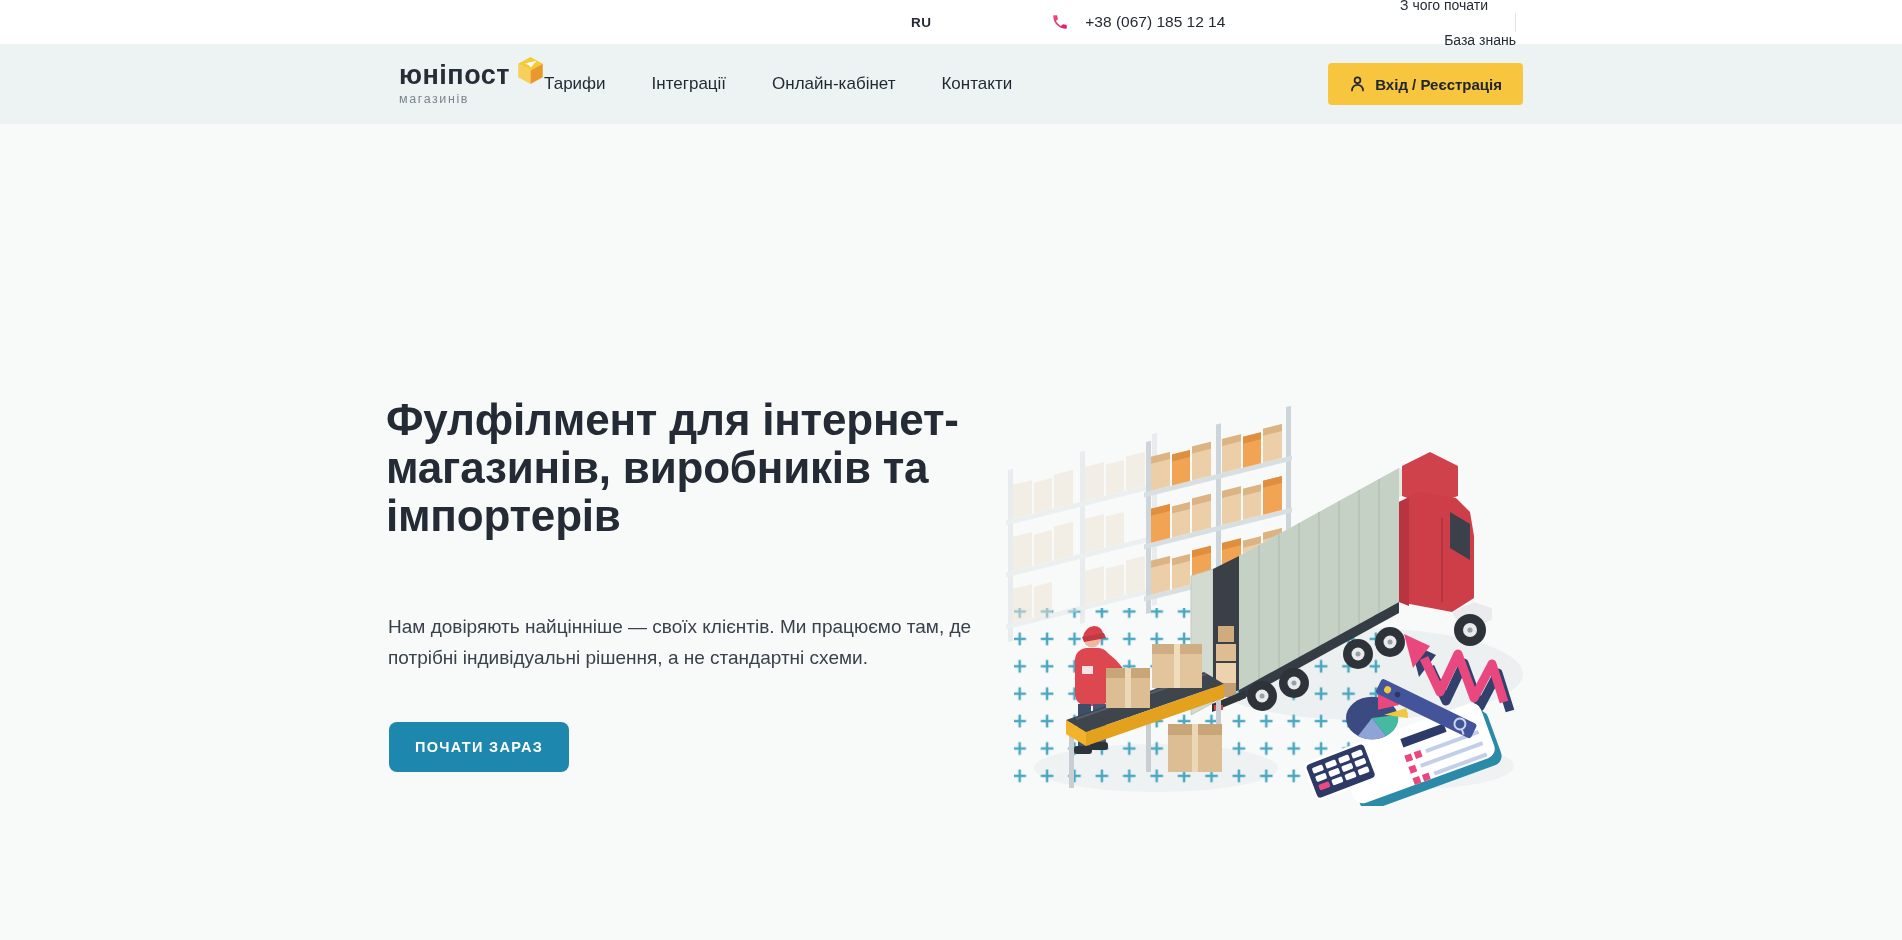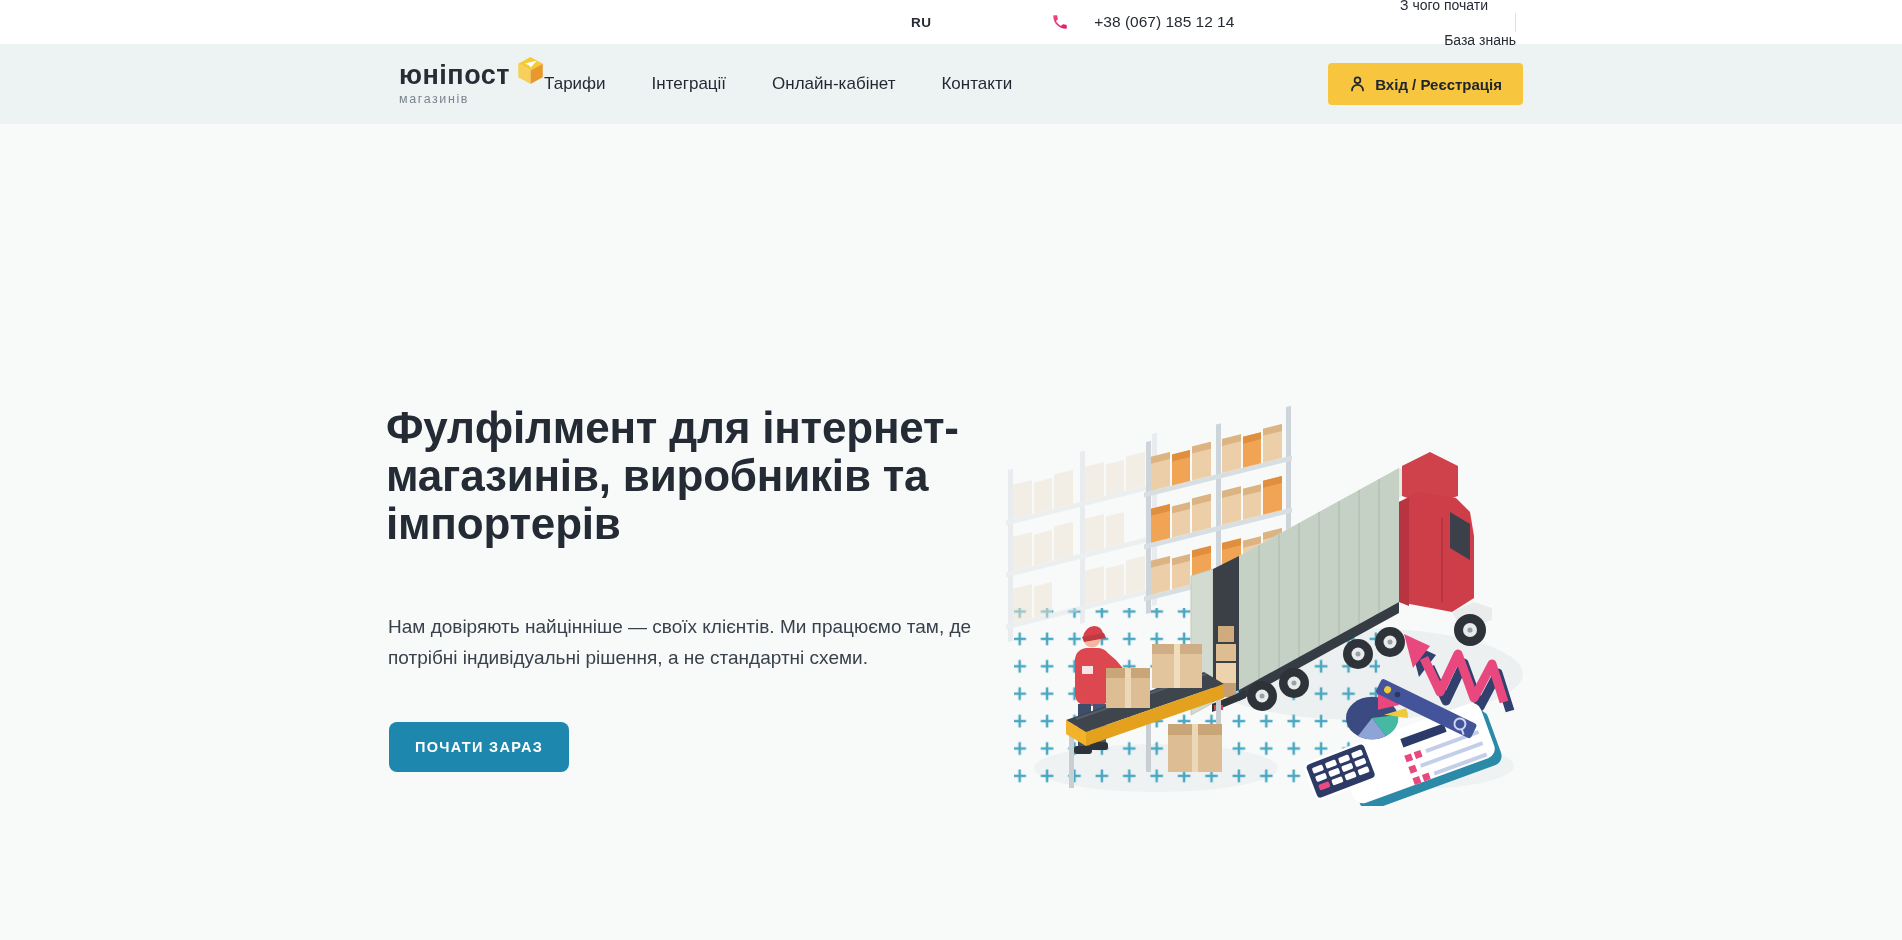--- a/index.html
+++ b/index.html
@@ -6,21 +6,21 @@
   html,body { margin:0; padding:0; }
   body {
     width:1902px; height:940px; background:#ffffff;
     font-family:"Liberation Sans", sans-serif; color:#232a33; overflow:hidden;
   }
   .inner { width:1130px; margin:0 auto; height:100%; display:flex; align-items:center; }
 
   
   .topbar { height:44px; background:#ffffff; }
   .lang { margin-left:489px; font-size:13.5px; font-weight:bold; letter-spacing:.4px; color:#252b34; cursor:pointer;padding-left:36px; }
-  .phone-wrap { margin-left:120px; display:flex; align-items:center; gap:25px; cursor:pointer; }
+  .phone-wrap { margin-left:120px; display:flex; align-items:center; gap:16px; cursor:pointer; }
   .phone-wrap .num { font-size:15.5px; color:#252b34; }
   .top-links { margin-left:auto; display:flex; align-items:flex-end;flex-direction:column; }
   .top-link { font-size:14px; color:#252b34; text-decoration:none; padding:0 28px; cursor:pointer; }
   .top-link:last-child { padding-right:0; }
   .tl-divider { width:1px; height:19px; background:#dfe3e6; }
 
   
   .header { height:80px; background:#edf2f2;padding-left:14px; }
   .logo { display:flex; flex-direction:column; padding-left:6px; cursor:pointer; }
   .logo-row { display:flex; align-items:flex-start; gap:7px; }
@@ -31,21 +31,21 @@
   .login-btn {
     margin-left:auto; display:flex; align-items:center; gap:9px;
     background:#f8c53f; border:none; border-radius:4px; padding:12px 21px;
     font-family:"Liberation Sans",sans-serif; font-size:15px; font-weight:bold; color:#20262e; cursor:pointer;
   }
 
   
   .hero { height:816px; background:#f8fafa; }
   .hero .inner { position:relative; display:block; }
   .hero-title {
-    position:absolute; top:280px; left:0; margin:0; width:700px;
+    position:absolute; top:272px; left:0; margin:0; width:700px;
     font-size:44px; line-height:1.09; font-weight:bold; color:#242b34; letter-spacing:-.2px;
   }
   .hero-title span { display:block; white-space:nowrap; }
   .hero-desc {
     position:absolute; top:488px; left:2px; margin:0; width:592px;
     font-size:19px; line-height:1.62; color:#39414b;
   }
   .cta-btn {
     position:absolute; top:598px; left:3px; height:50px; padding:12px 26px;
     background:#1d87ae; color:#ffffff; border:none; border-radius:8px;

